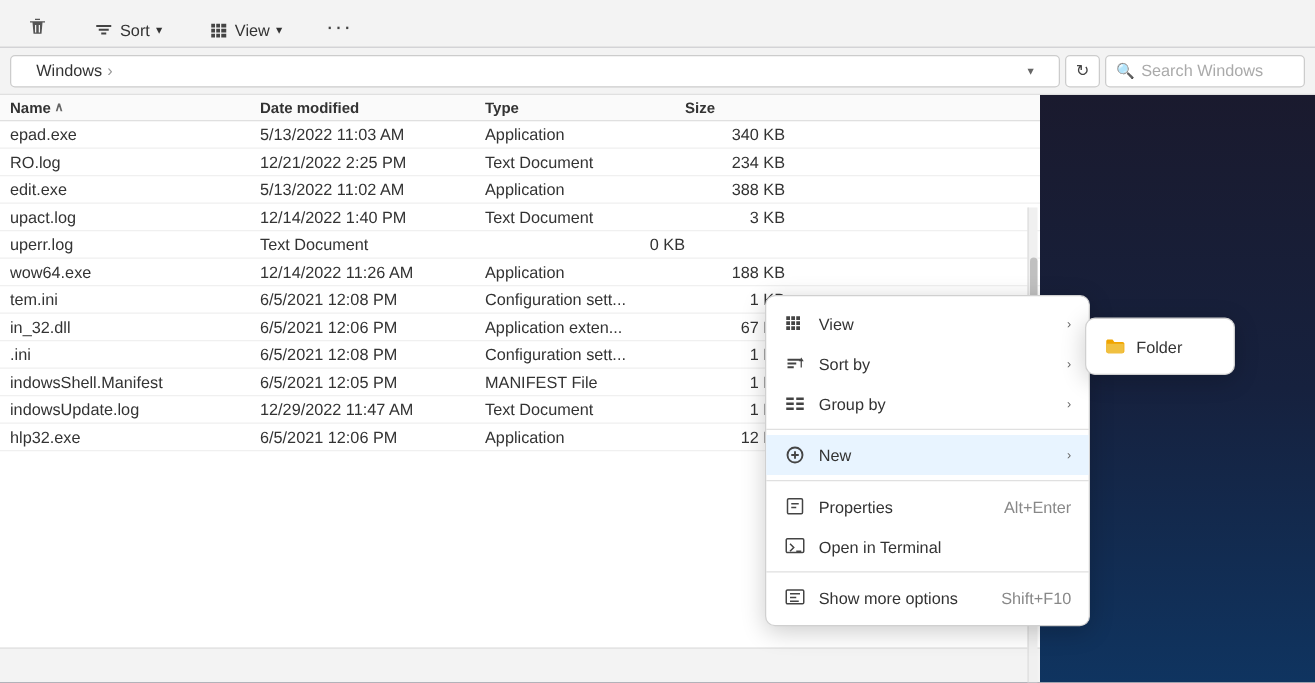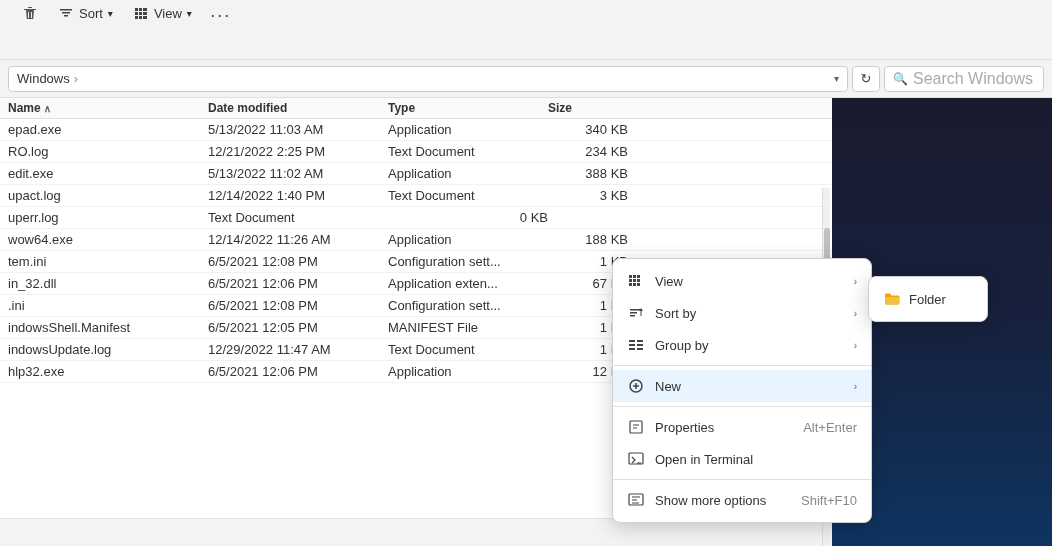--- a/index.html
+++ b/index.html
@@ -9,27 +9,27 @@
       overflow: hidden;
       font-family: 'Segoe UI', Arial, sans-serif;
       font-size: 13px;
       background: #1a1a2e;
       display: flex;
       flex-direction: column;
     }
 
     
     .toolbar {
-      height: 60px;
+      height: 38px;
       background: #f3f3f3;
       border-bottom: 1px solid #e0e0e0;
       display: flex;
-      align-items: flex-start;
+      align-items: flex-end;
       padding: 0 12px;
-      gap: 0;
+      gap: 17px;
     }
     .toolbar-btn {
       display: flex;
       align-items: center;
       gap: 5px;
       padding: 5px 10px;
       border-radius: 4px;
       cursor: pointer;
       color: #333;
       font-size: 13px;
@@ -74,21 +74,21 @@
       gap: 4px;
     }
     .address-path {
       flex: 1;
       height: 26px;
       background: #fff;
       border: 1px solid #ccc;
       border-radius: 4px;
       display: flex;
       align-items: center;
-      padding: 0 8px;
+      padding: 0 20px;
       color: #333;
       font-size: 13px;
       cursor: pointer;
     }
     .address-chevron {
       margin-left: auto;
       color: #666;
       font-size: 10px;
     }
     .refresh-btn {
@@ -331,21 +331,21 @@
   <div class="address-path">
     <span>Windows</span>
     <span style="margin-left:4px; color:#999;">›</span>
     <span class="address-chevron">▾</span>
   </div>
   <div class="refresh-btn">
     <span>↻</span>
   </div>
   <div class="search-box">
     <span>🔍</span>
-    <span style="color:#aaa; font-size:16px;">Search Windows</span>
+    <span style="color:#aaa; font-size:13px;">Search Windows</span>
   </div>
 </div>
 
 <div class="main">
   <div class="dark-panel"></div>
 
   <div class="file-list">
 
     <div class="col-header">
       <div class="col-header-name">

